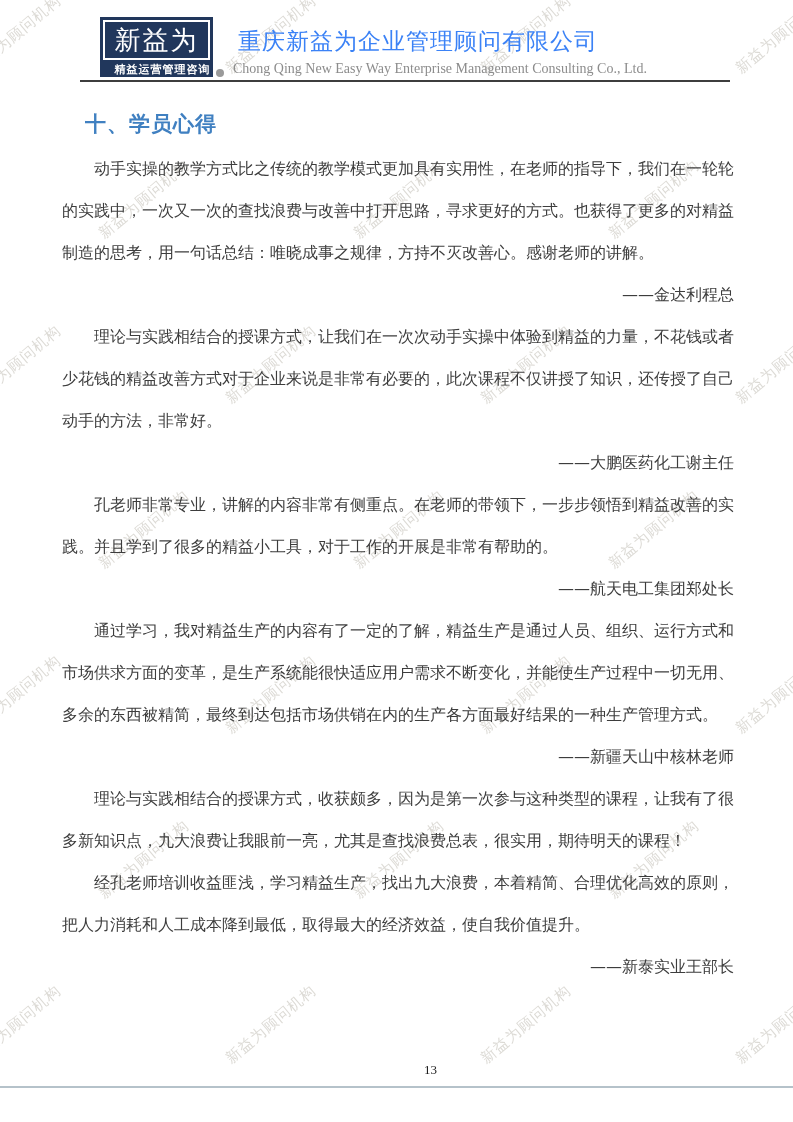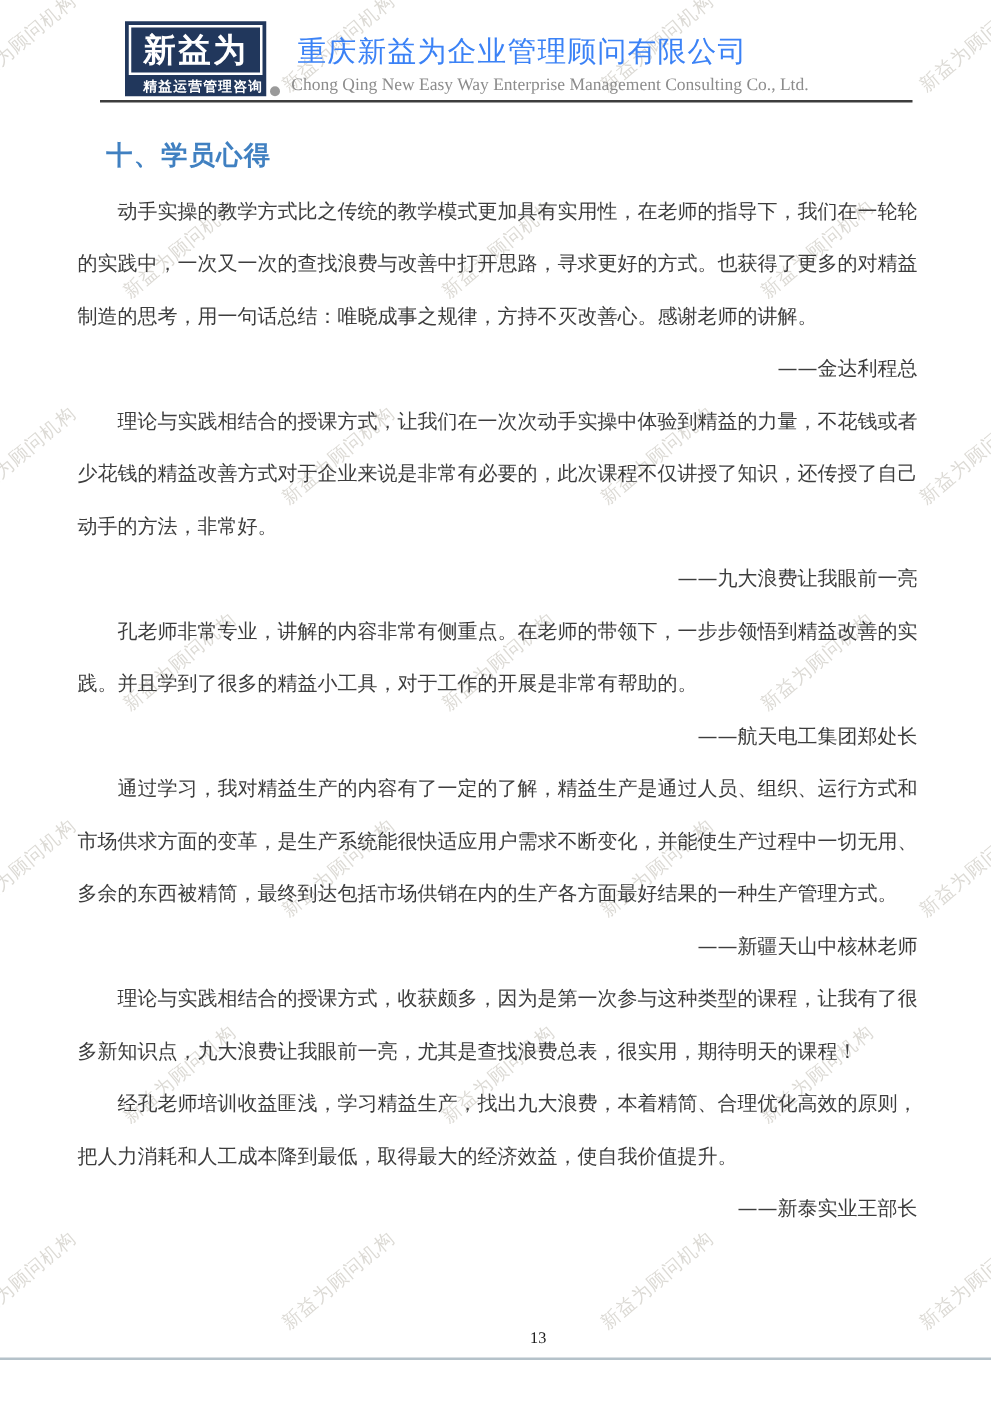--- a/index.html
+++ b/index.html
@@ -27,21 +27,21 @@
 
   .logo {
     position: absolute; left: 100px; top: 17px;
     width: 113px; height: 60px;
     background: #21375c;
   }
   .logo-main {
     position: absolute; left: 3px; top: 3px; right: 3px; height: 40px;
     border: 2px solid #ffffff;
     display: flex; align-items: center; justify-content: center;
-    color: #ffffff; font-weight: bold; font-size: 26px; letter-spacing: 2px;
+    color: #ffffff; font-weight: normal; font-size: 26px; letter-spacing: 2px;
   }
   .logo-tagline {
     position: absolute; left: 0; bottom: 0; width: 100%; height: 15px;
     display: flex; align-items: center; justify-content: center;
     color: #ffffff; font-size: 11px; font-weight: bold; letter-spacing: 1px;
     white-space: nowrap;
     padding-left: 12px;
   }
   .logo-dot {
     position: absolute; left: 216px; top: 69px;
@@ -146,21 +146,21 @@
   </div>
   <div class="header-rule"></div>
 </div>
 
 <div class="section-title">十、学员心得</div>
 
 <div class="content" id="testimonials">
     <p class="para">动手实操的教学方式比之传统的教学模式更加具有实用性，在老师的指导下，我们在一轮轮的实践中，一次又一次的查找浪费与改善中打开思路，寻求更好的方式。也获得了更多的对精益制造的思考，用一句话总结：唯晓成事之规律，方持不灭改善心。感谢老师的讲解。</p>
     <p class="attr">——金达利程总</p>
     <p class="para">理论与实践相结合的授课方式，让我们在一次次动手实操中体验到精益的力量，不花钱或者少花钱的精益改善方式对于企业来说是非常有必要的，此次课程不仅讲授了知识，还传授了自己动手的方法，非常好。</p>
-    <p class="attr">——九大浪费让我眼前一亮</p>
+    <p class="attr">——大鹏医药化工谢主任</p>
     <p class="para">孔老师非常专业，讲解的内容非常有侧重点。在老师的带领下，一步步领悟到精益改善的实践。并且学到了很多的精益小工具，对于工作的开展是非常有帮助的。</p>
     <p class="attr">——航天电工集团郑处长</p>
     <p class="para">通过学习，我对精益生产的内容有了一定的了解，精益生产是通过人员、组织、运行方式和市场供求方面的变革，是生产系统能很快适应用户需求不断变化，并能使生产过程中一切无用、多余的东西被精简，最终到达包括市场供销在内的生产各方面最好结果的一种生产管理方式。</p>
     <p class="attr">——新疆天山中核林老师</p>
     <p class="para">理论与实践相结合的授课方式，收获颇多，因为是第一次参与这种类型的课程，让我有了很多新知识点，九大浪费让我眼前一亮，尤其是查找浪费总表，很实用，期待明天的课程！</p>
     <p class="para">经孔老师培训收益匪浅，学习精益生产，找出九大浪费，本着精简、合理优化高效的原则，把人力消耗和人工成本降到最低，取得最大的经济效益，使自我价值提升。</p>
     <p class="attr">——新泰实业王部长</p>
   </div>
 
 <div class="page-number">13</div>

